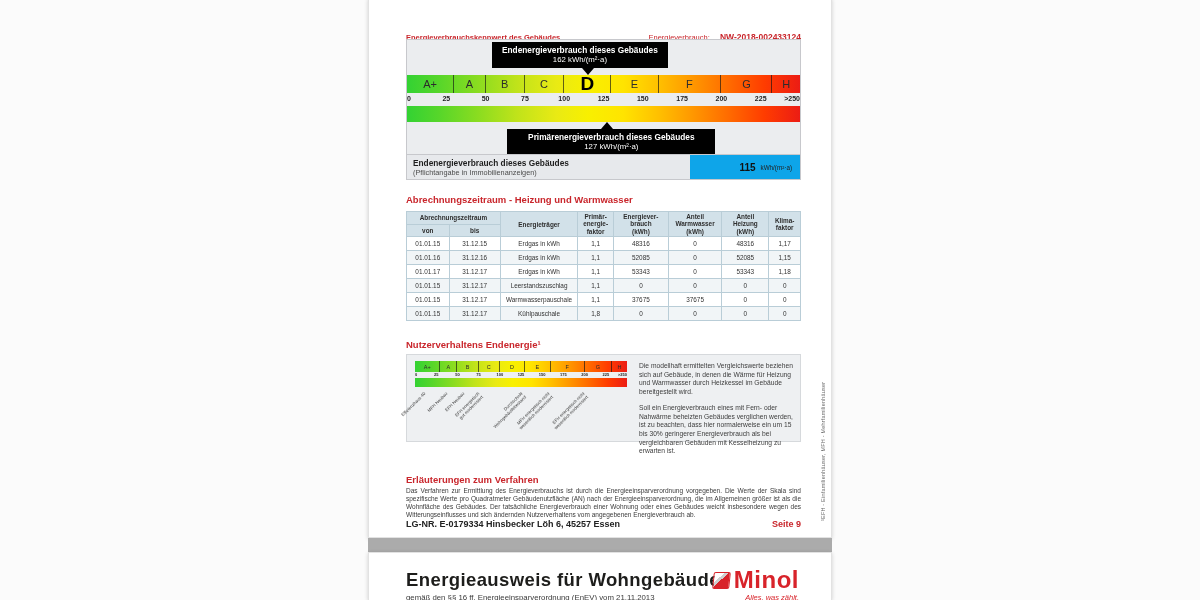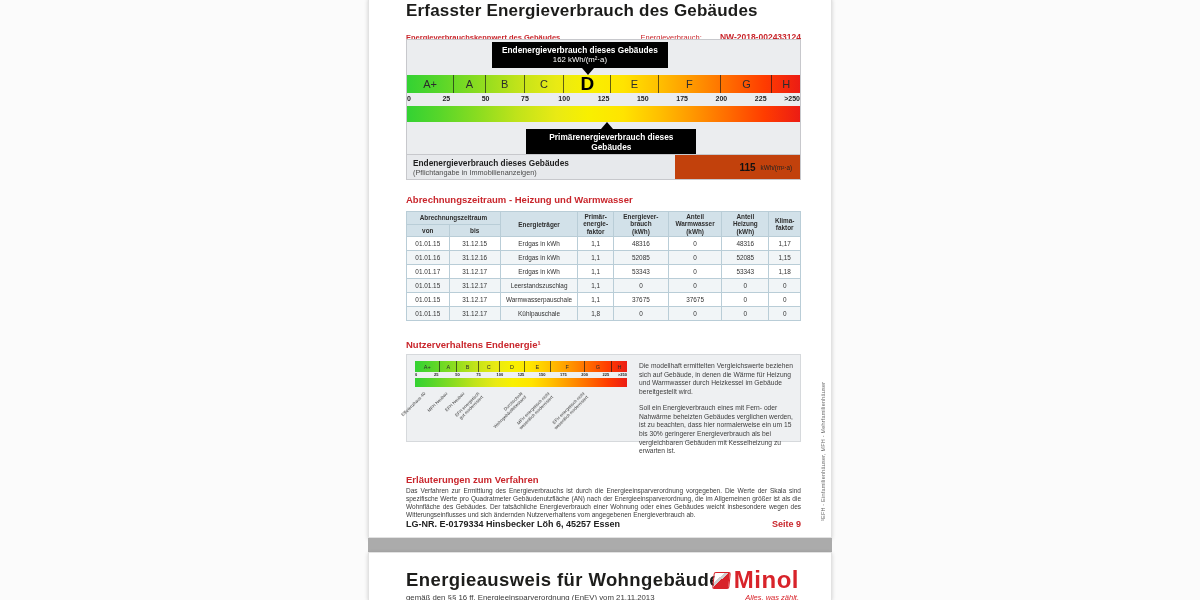--- a/index.html
+++ b/index.html
@@ -7,50 +7,50 @@
   .canvas{position:relative;width:1200px;height:600px;}
   .page{position:absolute;left:368px;width:464px;background:#ffffff;
     border:1px solid #e2e2e2;box-shadow:0 1px 4px rgba(0,0,0,.18);box-sizing:border-box;}
   .page1{top:-2px;height:540px;border-top:none;}
   .pagegap{position:absolute;left:368px;top:538px;width:464px;height:14px;background:#ababab;}
   .page2{top:552px;height:48px;overflow:hidden;border-bottom:none;}
   .doctitle{position:absolute;left:37px;top:3px;font-size:17px;font-weight:700;color:#1c1c1a;letter-spacing:.2px;}
   .subrow{position:absolute;left:37px;top:26px;width:395px;display:flex;justify-content:space-between;align-items:baseline;}
   .sub-left{font-size:7.5px;font-weight:700;color:#c9262c;margin-top:9px;}
   .reg{font-size:7.5px;color:#c9262c;}
-  .reg b{font-size:8.5px;margin-left:16px;}
+  .reg b{font-size:8.5px;margin-left:8px;}
 
   
   .scalebox{position:absolute;left:37px;top:41px;width:395px;height:141px;background:#ebedef;
     border:1px solid #c7c8cc;box-sizing:border-box;}
   .grad{background:linear-gradient(to right,#33d233 0%,#56d62a 8%,#8adc20 18%,#c0e31a 28%,#e9ea14 38%,#f8f000 46%,#ffe400 55%,#ffc000 64%,#ff9600 73%,#ff6a00 82%,#ff3c00 91%,#ec1c14 100%);}
   .band{position:absolute;left:0;top:35px;width:100%;height:18px;display:flex;}
   .seg{display:flex;align-items:center;justify-content:center;font-size:11px;color:#2c2c2c;
     border-right:1px solid rgba(20,20,20,.65);box-sizing:border-box;}
   .seg:last-child{border-right:none;}
   .seg.hl{font-size:19px;font-weight:800;color:#000;}
   .ticksrow{position:absolute;left:0;top:55px;width:100%;height:9px;}
   .tick{position:absolute;font-size:7px;font-weight:700;color:#222;transform:translateX(-50%);white-space:nowrap;}
   .tick.first{transform:none;}
   .tick.last{transform:none;right:0;}
   .bar2{position:absolute;left:0;top:66px;width:100%;height:16px;}
   .tt{position:absolute;background:#000;color:#fff;text-align:center;padding:3px 6px;box-sizing:border-box;}
   .tt-title{font-size:8.3px;font-weight:700;line-height:1.25;}
   .tt-val{font-size:7.8px;line-height:1.25;}
   .tt1{left:44%;top:2px;width:176px;height:26px;transform:translateX(-50%);}
-  .tt2{left:52%;top:89px;width:170px;height:26px;transform:translateX(-50%);}
+  .tt2{left:52%;top:89px;width:208px;height:26px;transform:translateX(-50%);}
   .arrdown{position:absolute;top:28px;left:46%;transform:translateX(-50%);width:0;height:0;
     border-left:6px solid transparent;border-right:6px solid transparent;border-top:7px solid #000;}
   .arrup{position:absolute;top:82px;left:50.8%;transform:translateX(-50%);width:0;height:0;
     border-left:6px solid transparent;border-right:6px solid transparent;border-bottom:7px solid #000;}
   .resultrow{position:absolute;left:0;bottom:0;width:100%;height:24px;display:flex;border-top:1px solid #c7c8cc;}
   .res-left{flex:1;background:#e7e9ec;padding:3px 6px;box-sizing:border-box;}
   .res-label{font-size:8.3px;font-weight:700;color:#1e1e1e;}
   .res-sub{font-size:7.3px;color:#4c4c4c;}
-  .res-right{width:125px;background:#c2410c;display:flex;align-items:center;justify-content:flex-end;
+  .res-right{width:110px;background:#0ea5e9;display:flex;align-items:center;justify-content:flex-end;
     padding:0 8px;box-sizing:border-box;gap:5px;}
   .res-val{font-size:10px;font-weight:700;color:#111;}
   .res-unit{font-size:6.3px;color:#222;}
 
   .secthead{position:absolute;left:37px;font-size:9.5px;font-weight:700;color:#c9262c;}
 
   
   .ctable{position:absolute;left:37px;top:213px;width:395px;border-collapse:collapse;table-layout:fixed;}
   .ctable th,.ctable td{border:1px solid #b9cdd7;font-size:6.4px;text-align:center;padding:1px 1px;color:#333;}
   .ctable th{background:#d2e1e9;font-weight:700;color:#2e2e2e;vertical-align:middle;}
@@ -92,21 +92,20 @@
   .logoname{font-size:24px;font-weight:800;color:#d8232a;letter-spacing:.5px;line-height:1;}
   .slogan{font-size:7.5px;font-style:italic;color:#d8232a;margin-top:1px;}
 </style>
 </head>
 <body>
 
 <div class="canvas">
 
   <div class="page page1">
 
-    <div class="doctitle">Erfasster Energieverbrauch des Gebäudes</div>
 
     <div class="subrow">
       <span class="sub-left">Energieverbrauchskennwert des Gebäudes</span>
       <span class="reg">
         <span>Energieverbrauch:</span>
         <b>NW-2018-002433124</b>
       </span>
     </div>
 
     <div class="scalebox">

